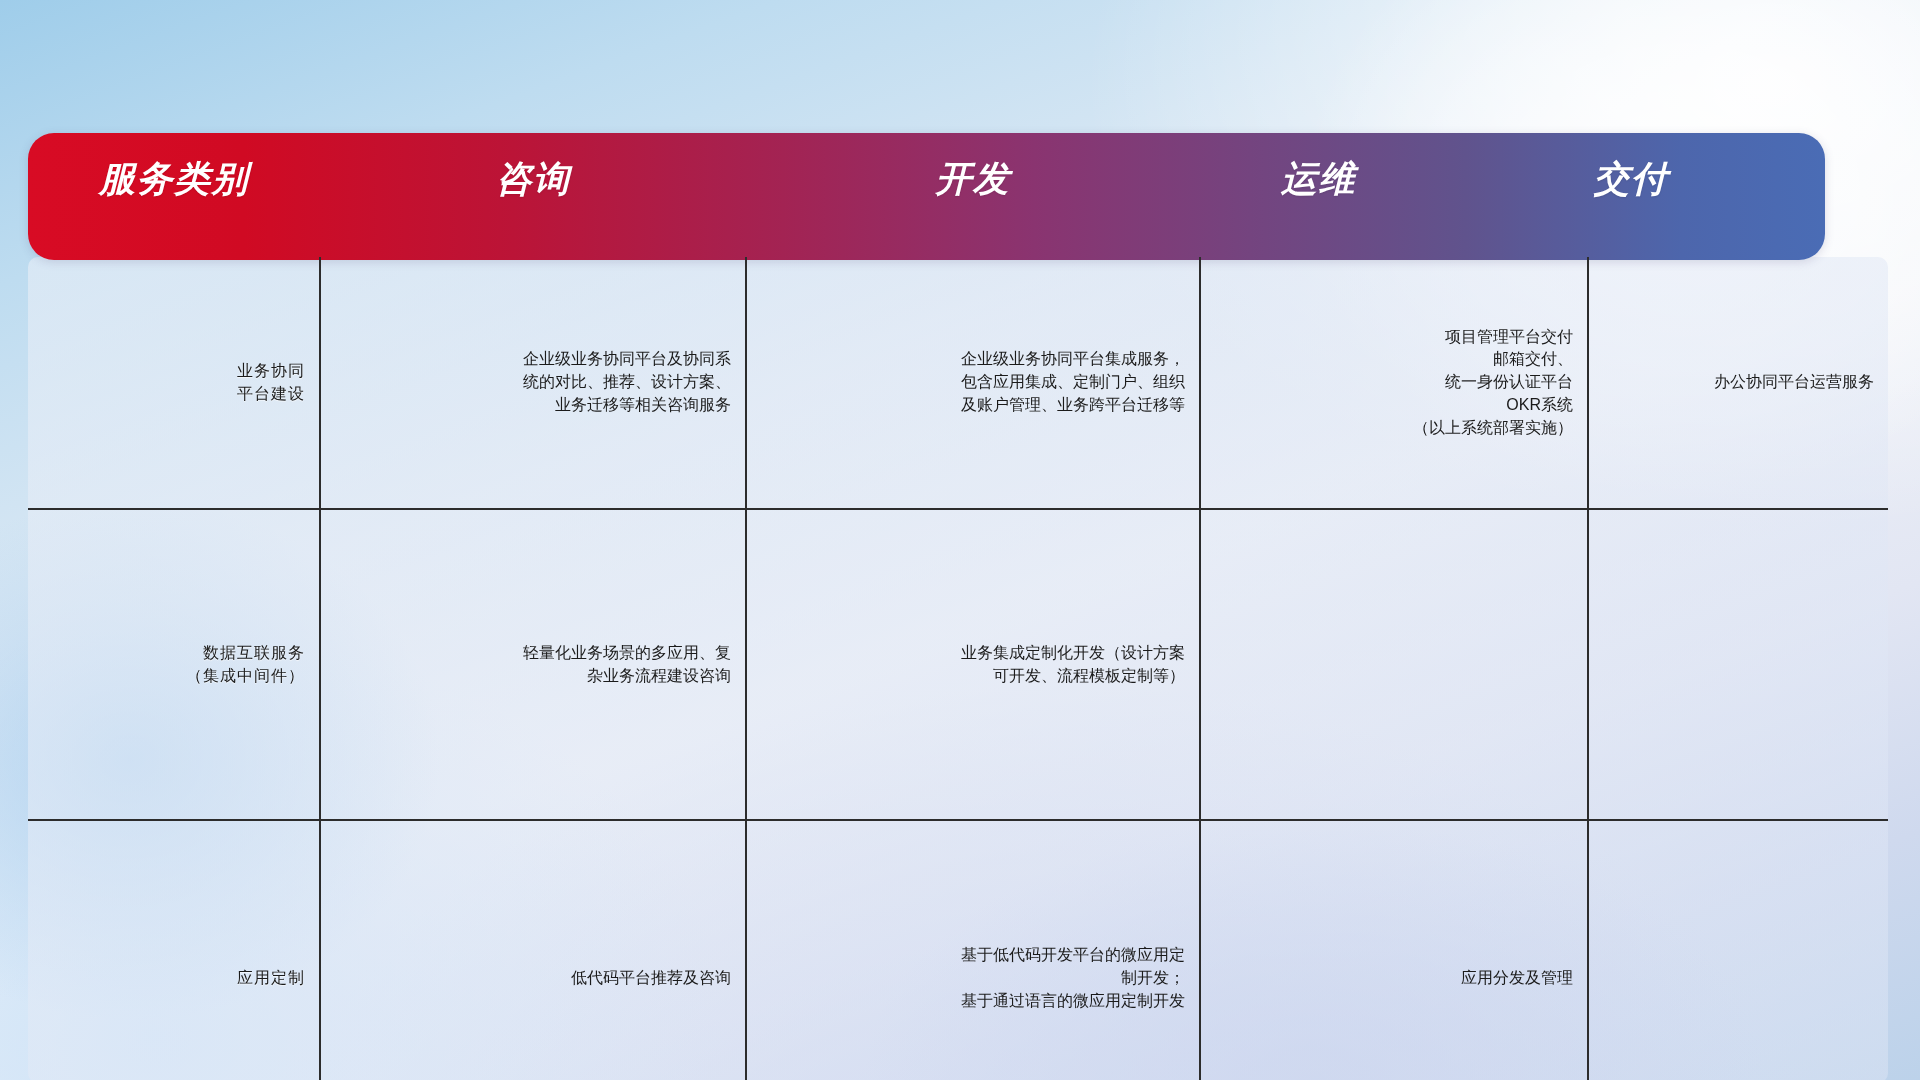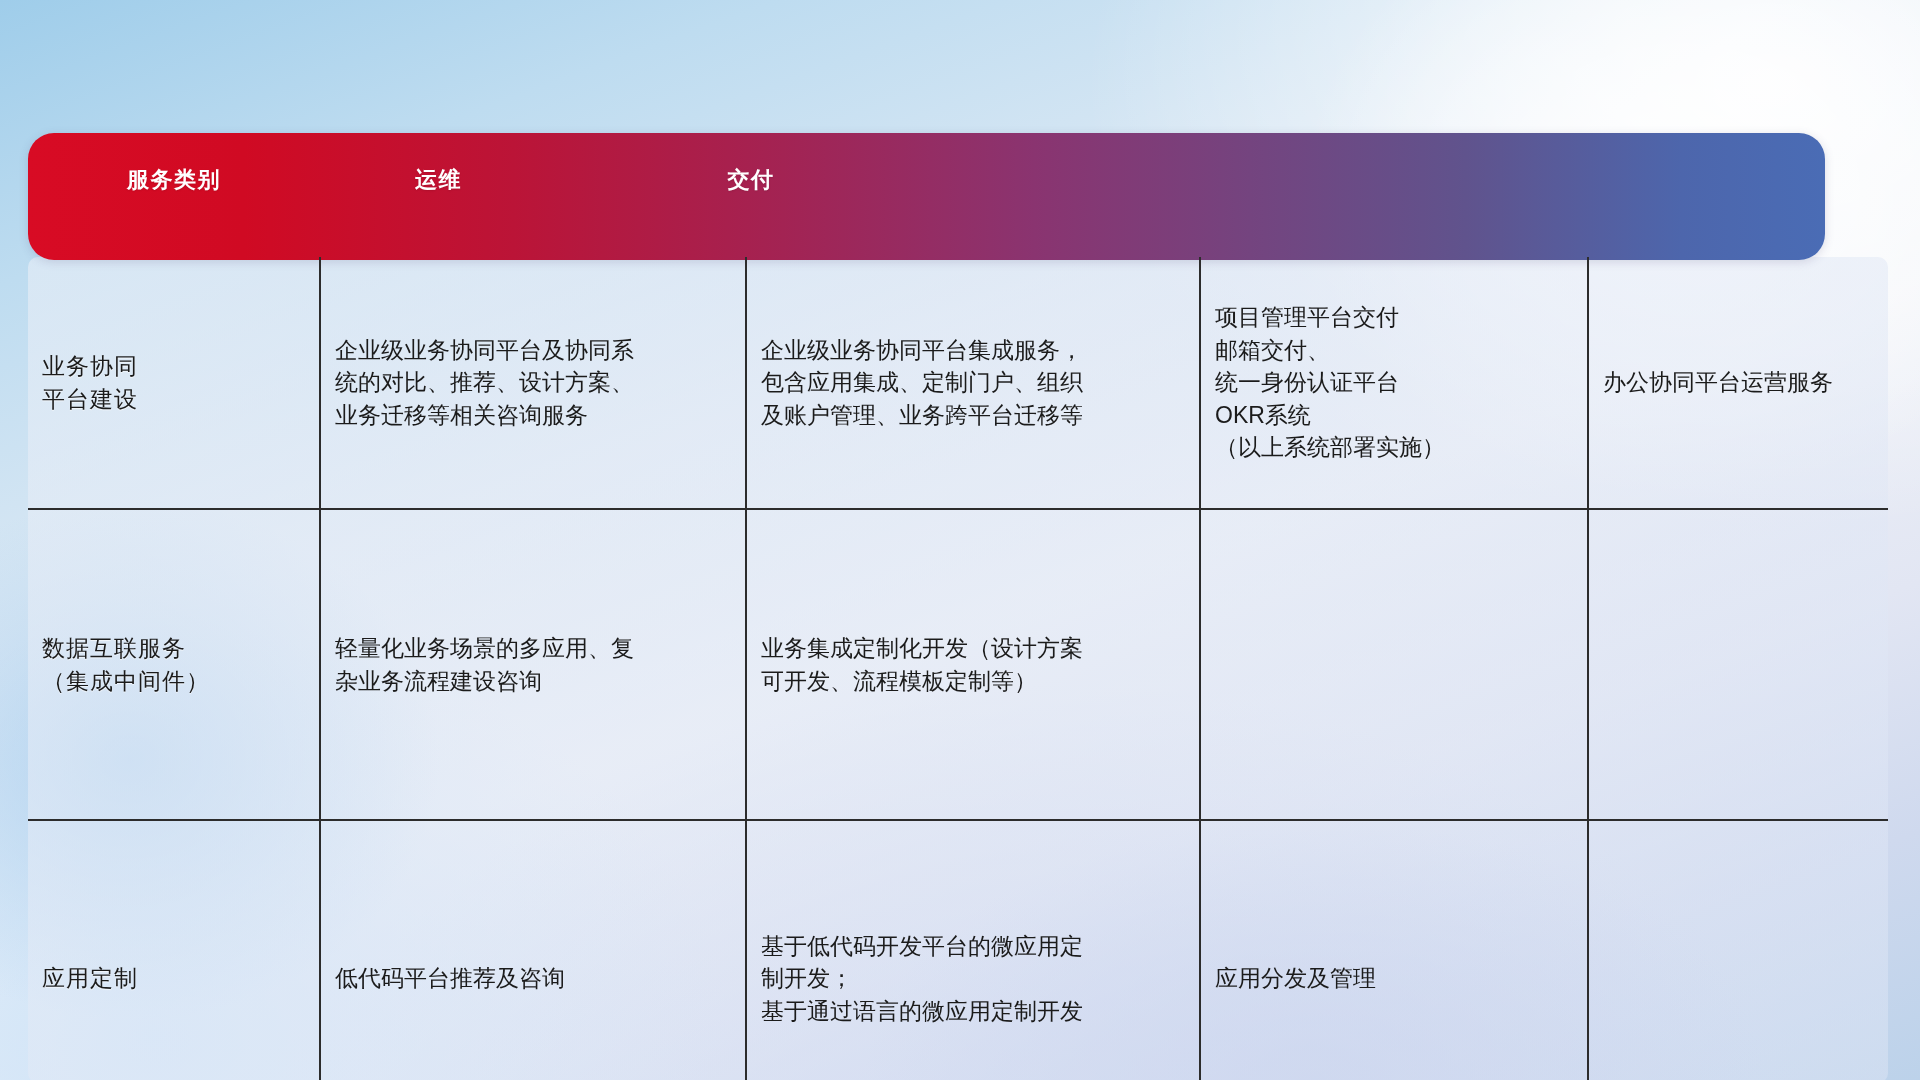--- a/index.html
+++ b/index.html
@@ -99,48 +99,49 @@
     box-shadow: 0 2px 10px rgba(80,70,120,0.18);
   }
   .header-cell {
     display: flex;
     align-items: center;
     justify-content: center;
     height: 100%;
     padding-bottom: 34px;
     box-sizing: border-box;
     color: #ffffff;
-    font-size: 22px;
+    font-size: 36px;
     font-weight: bold;
     letter-spacing: 1.5px;
     text-shadow: 0 1px 2px rgba(0,0,0,0.10);
     white-space: nowrap;
+    font-style: italic;
   }
   .hc-0 { width: 292px; }
   .hc-1 { width: 426px; }
   .hc-2 { width: 454px; }
   .hc-3 { width: 388px; }
   .hc-4 { width: 237px; }
 
   
   #table-grid {
     position: absolute;
     left: 0;
     top: 124px;
     width: 1860px;
     border-collapse: collapse;
     table-layout: fixed;
   }
   #table-grid td {
     border-right: 2px solid #2c2c2c;
     border-bottom: 2px solid #2c2c2c;
     vertical-align: middle;
-    text-align: left;
+    text-align: right;
     color: #1b1b1b;
-    font-size: 23px;
+    font-size: 16px;
     line-height: 1.42;
     padding: 8px 14px;
     box-sizing: border-box;
     white-space: pre-line;
   }
   #table-grid tr td:last-child { border-right: none; }
   #table-grid tr:last-child td { border-bottom: none; }
 
   .col-cat   { width: 292px; }
   .col-cons  { width: 426px; }
@@ -168,20 +169,22 @@
   <div id="bg-glow-bottom"></div>
   <div id="bg-glow-left"></div>
 </div>
 
 <div id="table-panel">
 
   <div id="table-body-sheet"></div>
 
   <div id="table-header">
     <div class="header-cell hc-0">服务类别</div>
+    <div class="header-cell hc-1">咨询</div>
+    <div class="header-cell hc-2">开发</div>
     <div class="header-cell hc-4">运维</div>
     <div class="header-cell hc-3">交付</div>
   </div>
 
   <table id="table-grid">
     <colgroup>
       <col class="col-cat">
         <col class="col-cons">
         <col class="col-dev">
         <col class="col-deliv">

